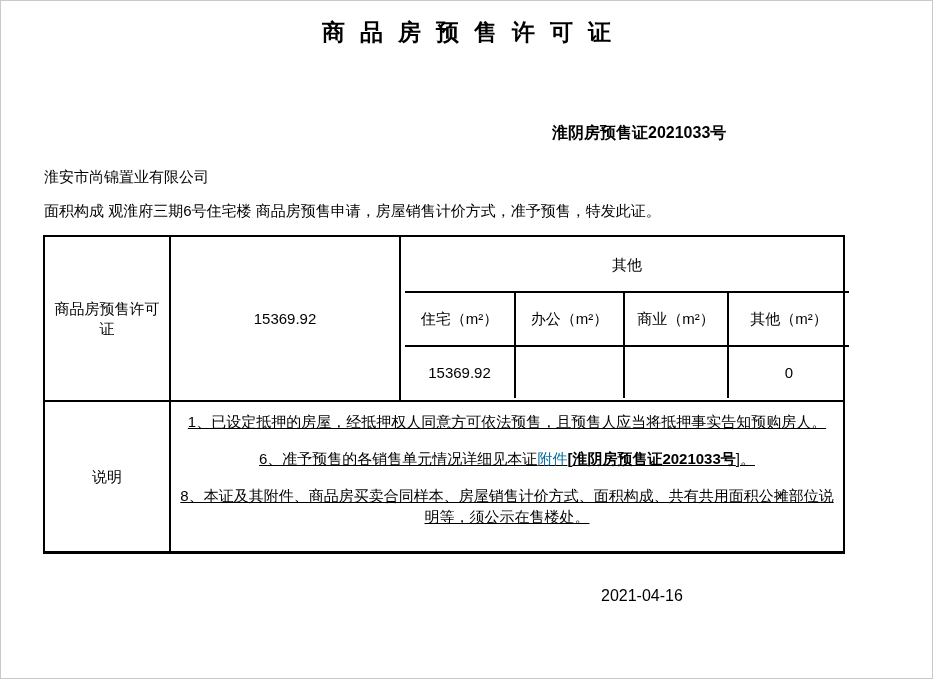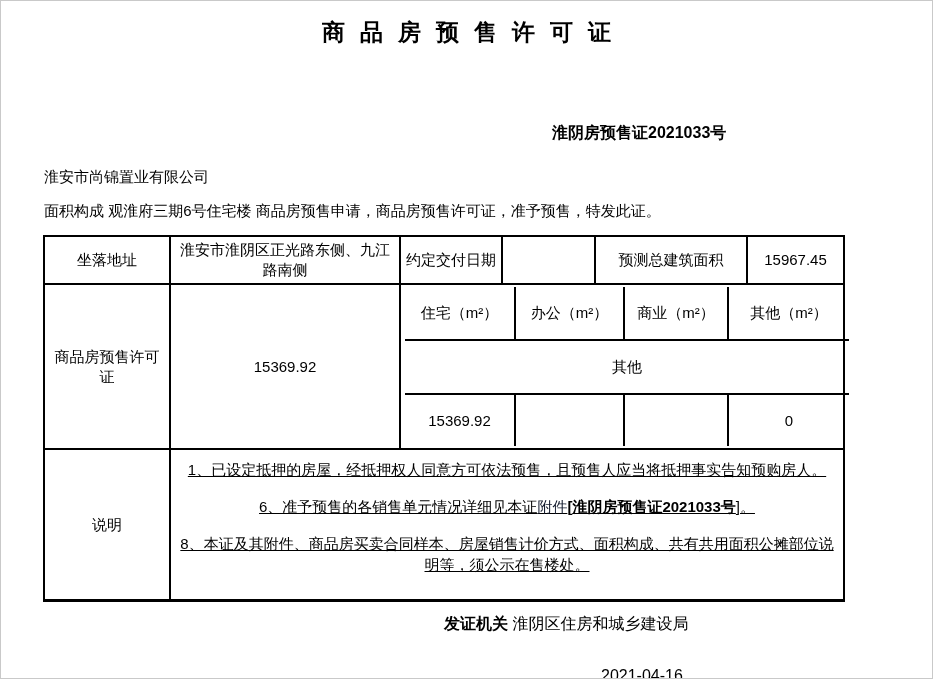--- a/index.html
+++ b/index.html
@@ -25,77 +25,69 @@
   table.inner td{border:2px solid #000;text-align:center;vertical-align:middle;
                  padding:2px 4px;line-height:20px;}
   table.inner tr:first-child td{border-top:0;}
   table.inner tr:last-child td{border-bottom:0;}
   table.inner td:first-child{border-left:0;}
   table.inner td:last-child{border-right:0;}
   td.h50{height:48px;}
   td.h49{height:47px;}
   td.notes-cell{text-align:left;vertical-align:top;padding:5px 10px 0 6px;text-decoration:underline;}
   td.notes-cell p{margin:0 0 16px 0;line-height:21px;}
-  .attach-link{color:#0f172a;cursor:pointer;margin-top:29px;}
+  .attach-link{color:#0369a1;cursor:pointer;margin-top:29px;}
   .note-bold{font-weight:bold;}
   .issuer{margin:12px 0 0 443px;font-size:16px;line-height:20px;}
   .issuer b{font-weight:bold;}
   .issue-date{margin:32px 0 0 600px;font-size:16px;line-height:20px;}
 </style>
 </head>
 <body>
 
 <div class="page">
 
   <h1 class="title">商品房预售许可证</h1>
 
   <div class="cert-no">淮阴房预售证2021033号</div>
 
   <div class="company">淮安市尚锦置业有限公司</div>
 
-  <div class="intro"><span>面积构成 </span><b>观淮府三期6号住宅楼</b><span> 商品房预售申请，商品房预售许可证，准予预售，特发此证。</span></div>
+  <div class="intro"><span>面积构成 </span><b>观淮府三期6号住宅楼</b><span> 商品房预售申请，房屋销售计价方式，准予预售，特发此证。</span></div>
 
   <table class="permit">
     <colgroup>
       <col style="width:126px">
         <col style="width:230px">
         <col style="width:102px">
       <col style="width:93px">
         <col style="width:152px">
         <col style="width:97px">
     </colgroup>
     <tbody>
-      <tr>
-        <td class="row1">坐落地址</td>
-        <td class="row1 addr">淮安市淮阴区正光路东侧、九江路南侧</td>
-        <td class="row1">约定交付日期</td>
-        <td class="row1"></td>
-        <td class="row1">预测总建筑面积</td>
-        <td class="row1">15967.45</td>
-      </tr>
       <tr>
         <td>商品房预售许可证</td>
         <td>15369.92</td>
         <td class="nested-host" colspan="4">
           <table class="inner">
             <colgroup>
               <col style="width:110px">
                 <col style="width:109px">
                 <col style="width:104px">
                 <col style="width:121px">
             </colgroup>
             <tbody>
               <tr>
+                <td class="h50" colspan="4">其他</td>
+              </tr>
+              <tr>
                 <td class="h50">住宅（m²）</td>
                 <td class="h50">办公（m²）</td>
                 <td class="h50">商业（m²）</td>
                 <td class="h50">其他（m²）</td>
-              </tr>
-              <tr>
-                <td class="h50" colspan="4">其他</td>
               </tr>
               <tr>
                 <td class="h49">15369.92</td>
                 <td class="h49"></td>
                 <td class="h49"></td>
                 <td class="h49">0</td>
               </tr>
             </tbody>
           </table>
         </td>
@@ -104,17 +96,16 @@
         <td style="height:145px">说明</td>
         <td class="notes-cell" colspan="5">
           <p>1、已设定抵押的房屋，经抵押权人同意方可依法预售，且预售人应当将抵押事实告知预购房人。</p>
           <p><span>6、准予预售的各销售单元情况详细见本证</span><span class="attach-link">附件</span><span class="note-bold">[</span><span class="note-bold">淮阴房预售证2021033号</span><span>]。</span></p>
           <p>8、本证及其附件、商品房买卖合同样本、房屋销售计价方式、面积构成、共有共用面积公摊部位说明等，须公示在售楼处。</p>
         </td>
       </tr>
     </tbody>
   </table>
 
-  <div class="issuer"><b>发证机关</b> <span>淮阴区住房和城乡建设局</span></div>
 
   <div class="issue-date">2021-04-16</div>
 
 </div>
 
 </body></html>

